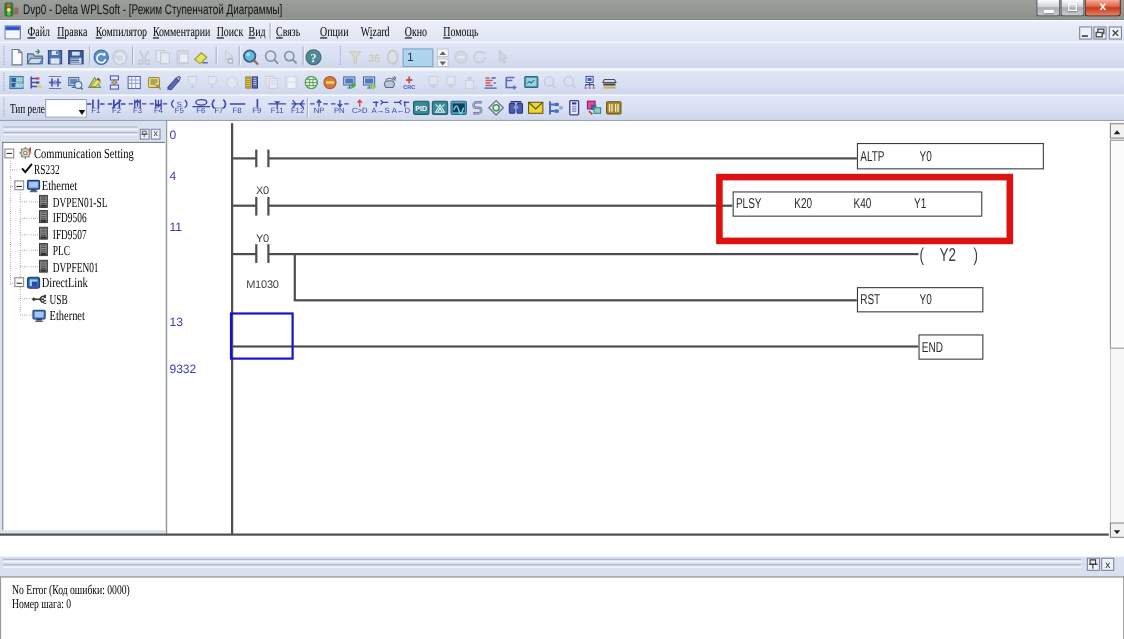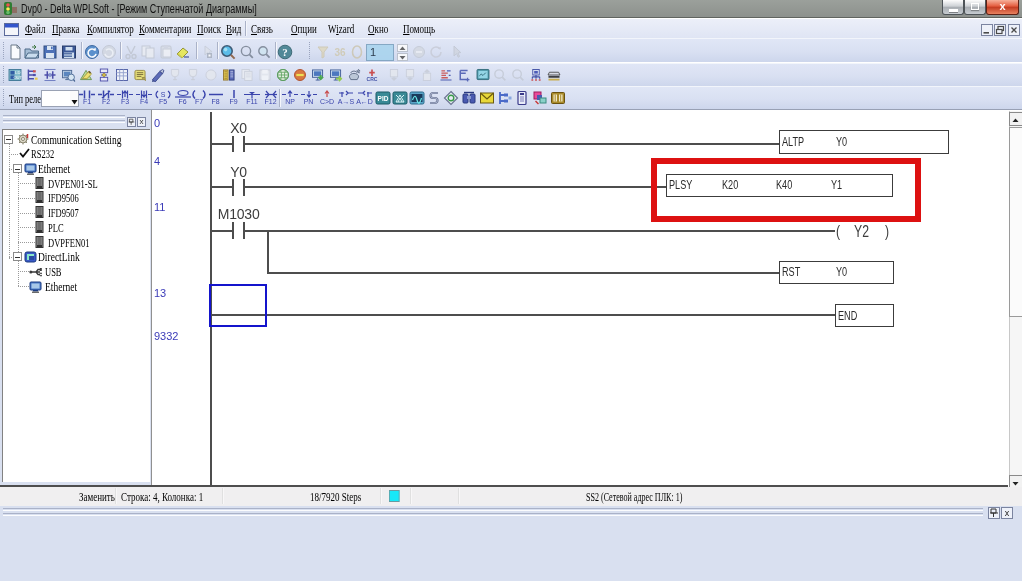--- a/index.html
+++ b/index.html
@@ -23,21 +23,21 @@
 .ico { position:absolute; width:16px; height:16px; }
 
 #work { left:0; top:110px; width:1022px; height:375px; background:#d9e0f0; }
 #tree { position:absolute; left:2px; top:19px; width:148px; height:353px;
   background:#fff; border-top:1px solid #828282; border-left:1px solid #828282; }
 .ti { position:absolute; font-family:"Liberation Serif", serif; font-size:12.5px; color:#000; white-space:nowrap; transform:scaleX(.76); transform-origin:0 50%; }
 #ladder { position:absolute; left:151px; top:0px; width:871px; height:377px; background:#fff; border-left:1px solid #909090; }
 .wire { position:absolute; height:2px; background:#4d4d4d; }
 .vwire { position:absolute; width:2px; background:#4d4d4d; }
 .lnum { position:absolute; font-size:11px; color:#3a3ab8; left:2px; }
-.lbl { position:absolute; font-size:14px; letter-spacing:-0.2px; color:#3d3d3d; }
+.lbl { position:absolute; font-size:10px; letter-spacing:-0.2px; color:#3d3d3d;margin-top:48px; }
 .lbox { position:absolute; border:1px solid #3c3c3c; background:#fff; }
 .btxt { position:absolute; font-size:13px; color:#2b2b2b; transform:scaleX(.70); transform-origin:left center; white-space:pre; }
 
 #status { left:0; top:487px; width:1022px; height:19px; background:#f0eff0;
   font-family:"Liberation Serif", serif; font-size:12px; color:#000; }
 #status > .abs { transform:scaleX(.75); transform-origin:0 50%; white-space:nowrap; }
 
 #msgdock { left:0; top:506px; width:1022px; height:75px; background:#d9e0f0; }
 #msgbox { position:absolute; left:0px; top:18px; width:1022px; height:57px; background:#fff;
   border-top:1px solid #7e7e7e; border-left:1px solid #9a9a9a; border-right:1px solid #9a9a9a; }
@@ -851,38 +851,30 @@
         <div class="abs" style="left:857px;top:364.5px;width:13.5px;height:14px;background:#f2f2f2;border:1px solid #8a8a8a;text-align:center;padding-top:3px;">
           <svg width="9" height="9" viewBox="0 0 9 9">
             <path d="M1.5 3 L4.5 6.5 7.5 3 z" fill="#222"></path>
           </svg>
         </div>
       </div>
   </div>
 
   <div class="abs" style="left:0; top:485.4px; width:1008px; height:1.7px; background:#4e4e4e;"></div>
 
-  <div id="status" class="abs">
-    <div class="abs" style="left:79px; top:3px;">Заменить</div>
-    <div class="abs" style="left:115px; top:1px; width:1px; height:16px; background:#dadada; box-shadow:1px 0 0 #fff;"></div>
-    <div class="abs" style="left:121px; top:3px;">Строка: 4, Колонка: 1</div>
-    <div class="abs" style="left:222px; top:1px; width:1px; height:16px; background:#dadada; box-shadow:1px 0 0 #fff;"></div>
-    <div class="abs" style="left:310px; top:3px;">18/7920 Steps</div>
-    <div class="abs" style="left:380px; top:1px; width:1px; height:16px; background:#dadada; box-shadow:1px 0 0 #fff;"></div>
-    <div class="abs" style="left:389px; top:3px; width:14px; height:12px; background:#18e8f8; border:1px solid #6a9aa0;"></div>
-    <div class="abs" style="left:410px; top:1px; width:1px; height:16px; background:#dadada; box-shadow:1px 0 0 #fff;"></div>
-    <div class="abs" style="left:458px; top:1px; width:1px; height:16px; background:#dadada; box-shadow:1px 0 0 #fff;"></div>
-    <div class="abs" style="left:586px; top:3px; transform:scaleX(.67) !important;">SS2 (Сетевой адрес ПЛК: 1)</div>
-  </div>
 
   <div id="msgdock" class="abs">
     <div class="gl" style="left:3px; top:2px; width:980px;"></div>
     <div class="gl" style="left:3px; top:7px; width:980px;"></div>
     <div class="dockbtn" style="left:988px; top:1px;">
         <svg width="10" height="10" viewBox="0 0 10 10">
           <path d="M2 1 h5 v4 h-5 z" fill="#e9edf8" stroke="#333"></path>
           <path d="M4.5 5 v4 M1 5 h8" stroke="#333"></path>
         </svg>
       </div>
     <div class="dockbtn" style="left:1001px; top:1px;">x</div>
+    <div id="msgbox">
+      <div class="abs" style="left:10px; top:4px; font-family:'Liberation Serif', serif; font-size:12px; transform:scaleX(.73); transform-origin:0 0; white-space:nowrap;">No Error (Код ошибки: 0000)</div>
+      <div class="abs" style="left:10px; top:17px; font-family:'Liberation Serif', serif; font-size:12px; transform:scaleX(.73); transform-origin:0 0; white-space:nowrap;">Номер шага: 0</div>
+    </div>
   </div>
 
 </div>
 
 </body></html>

